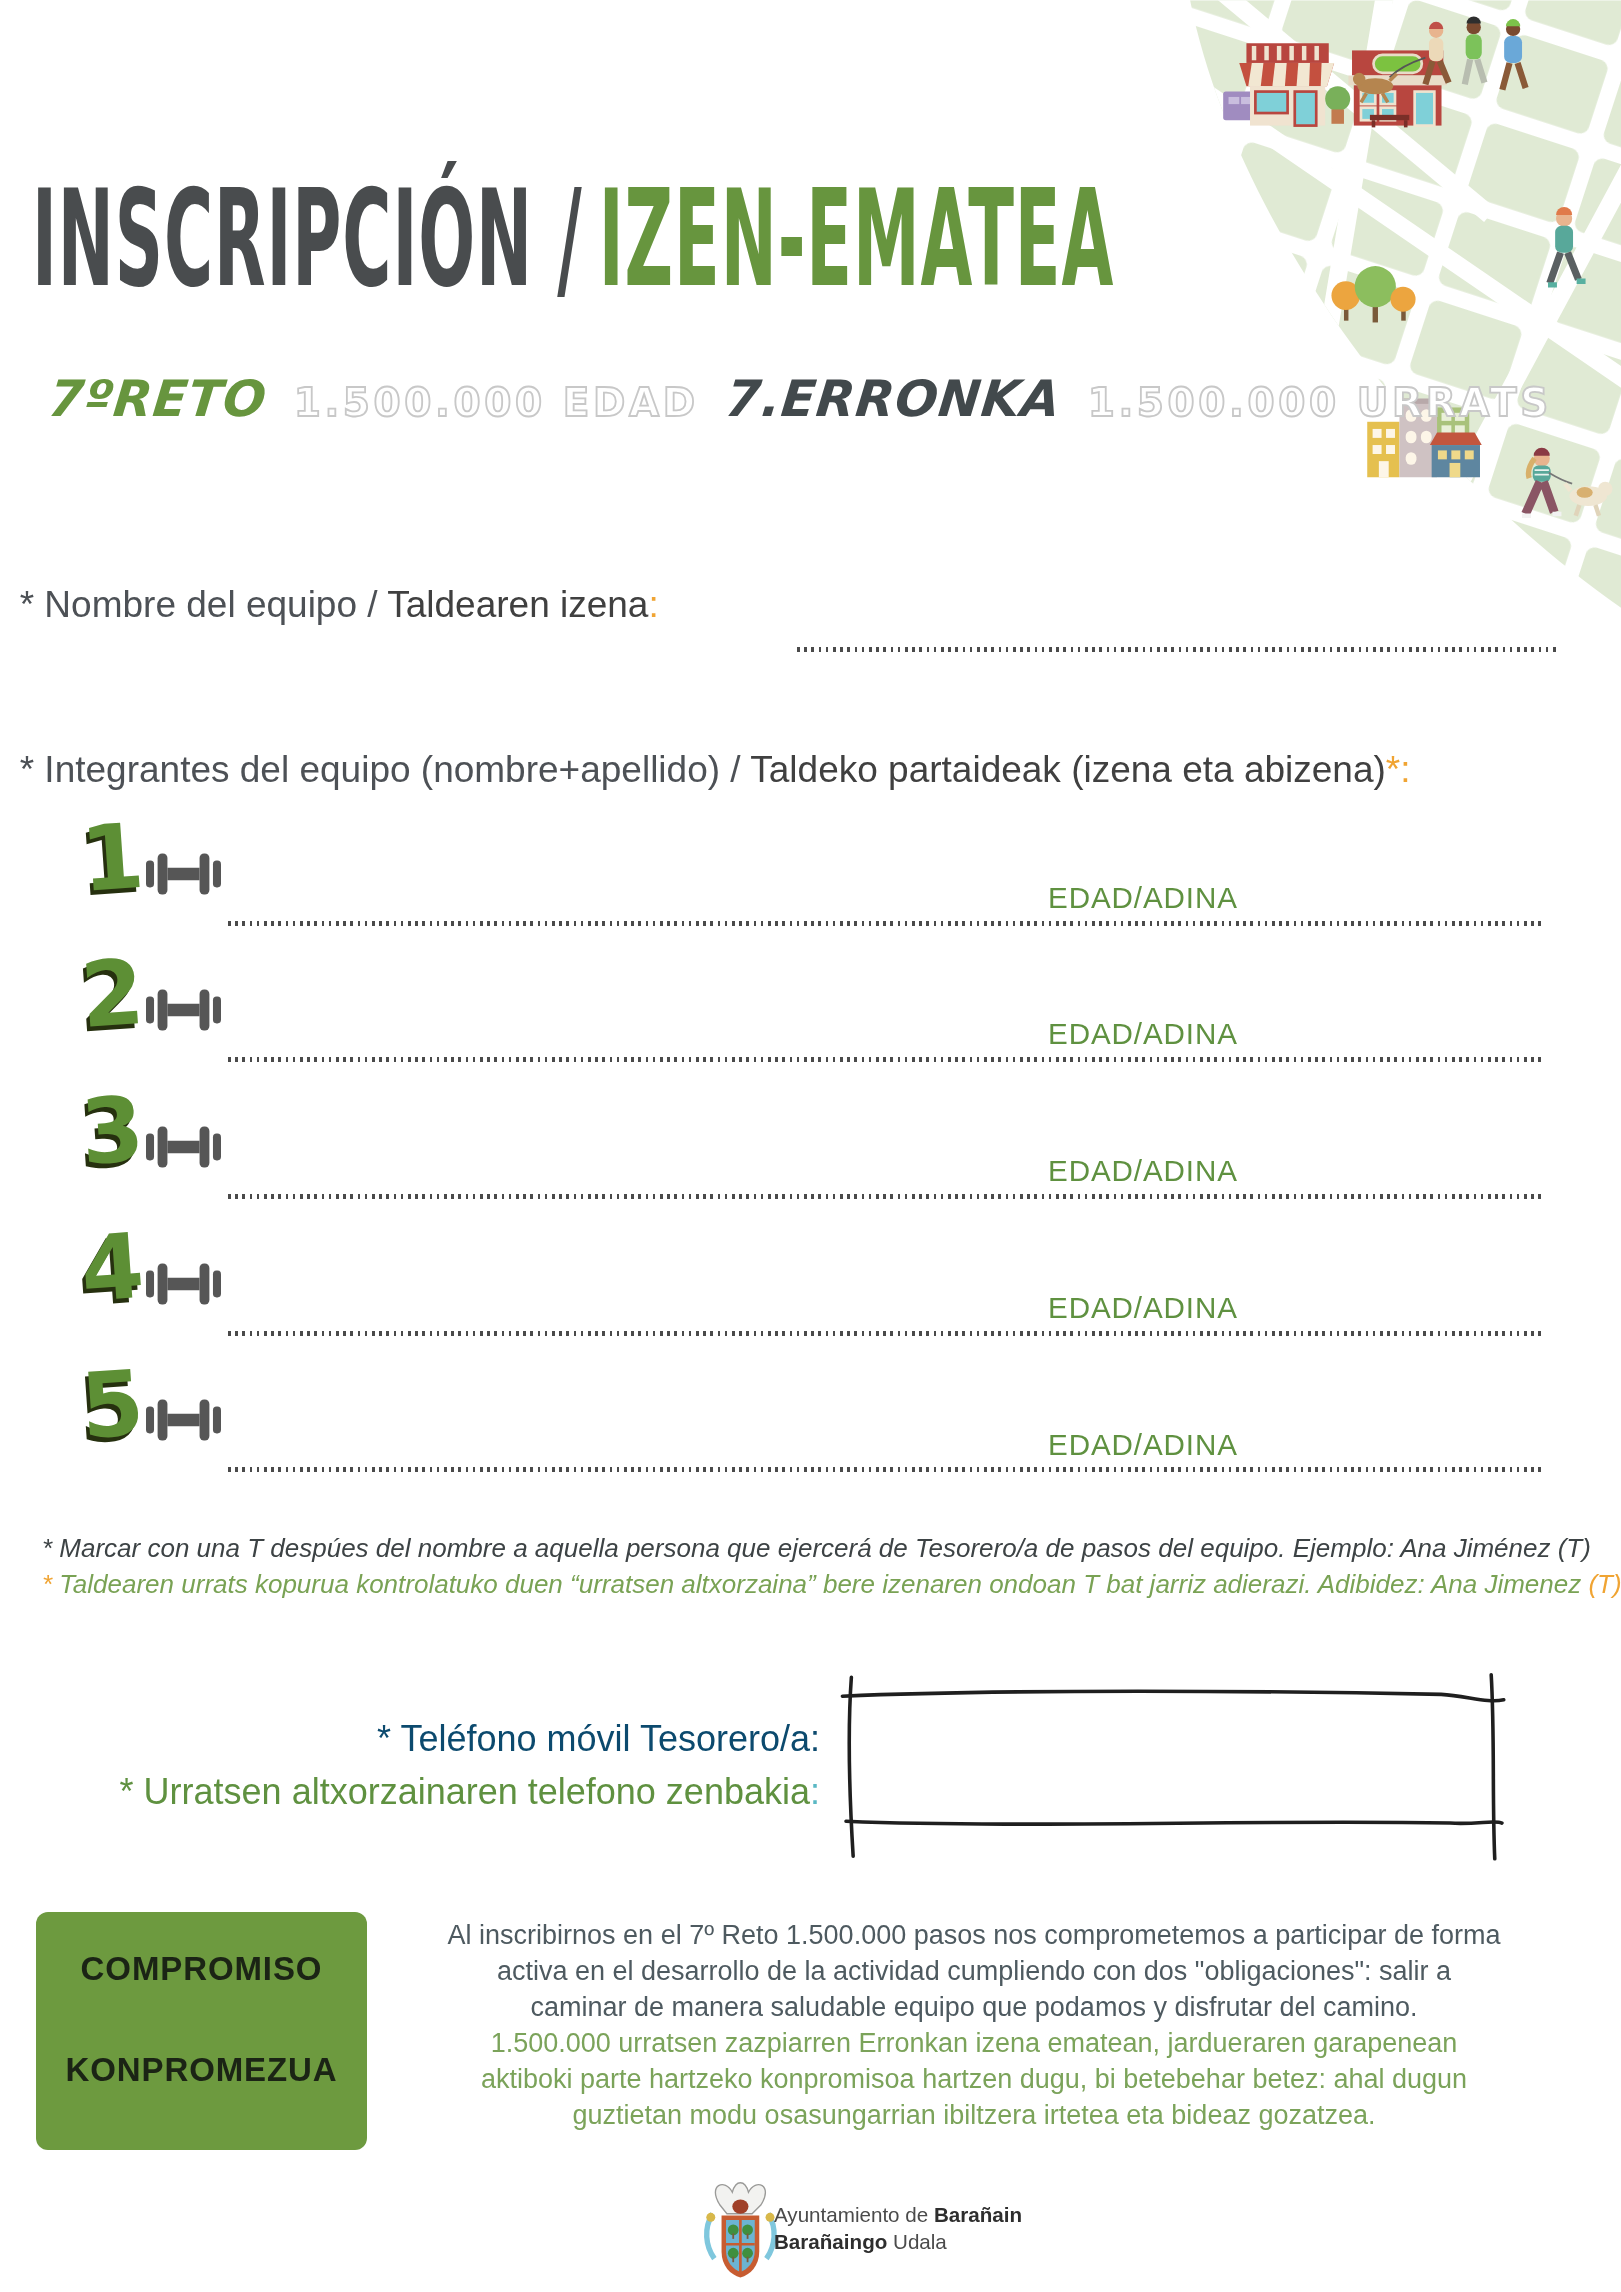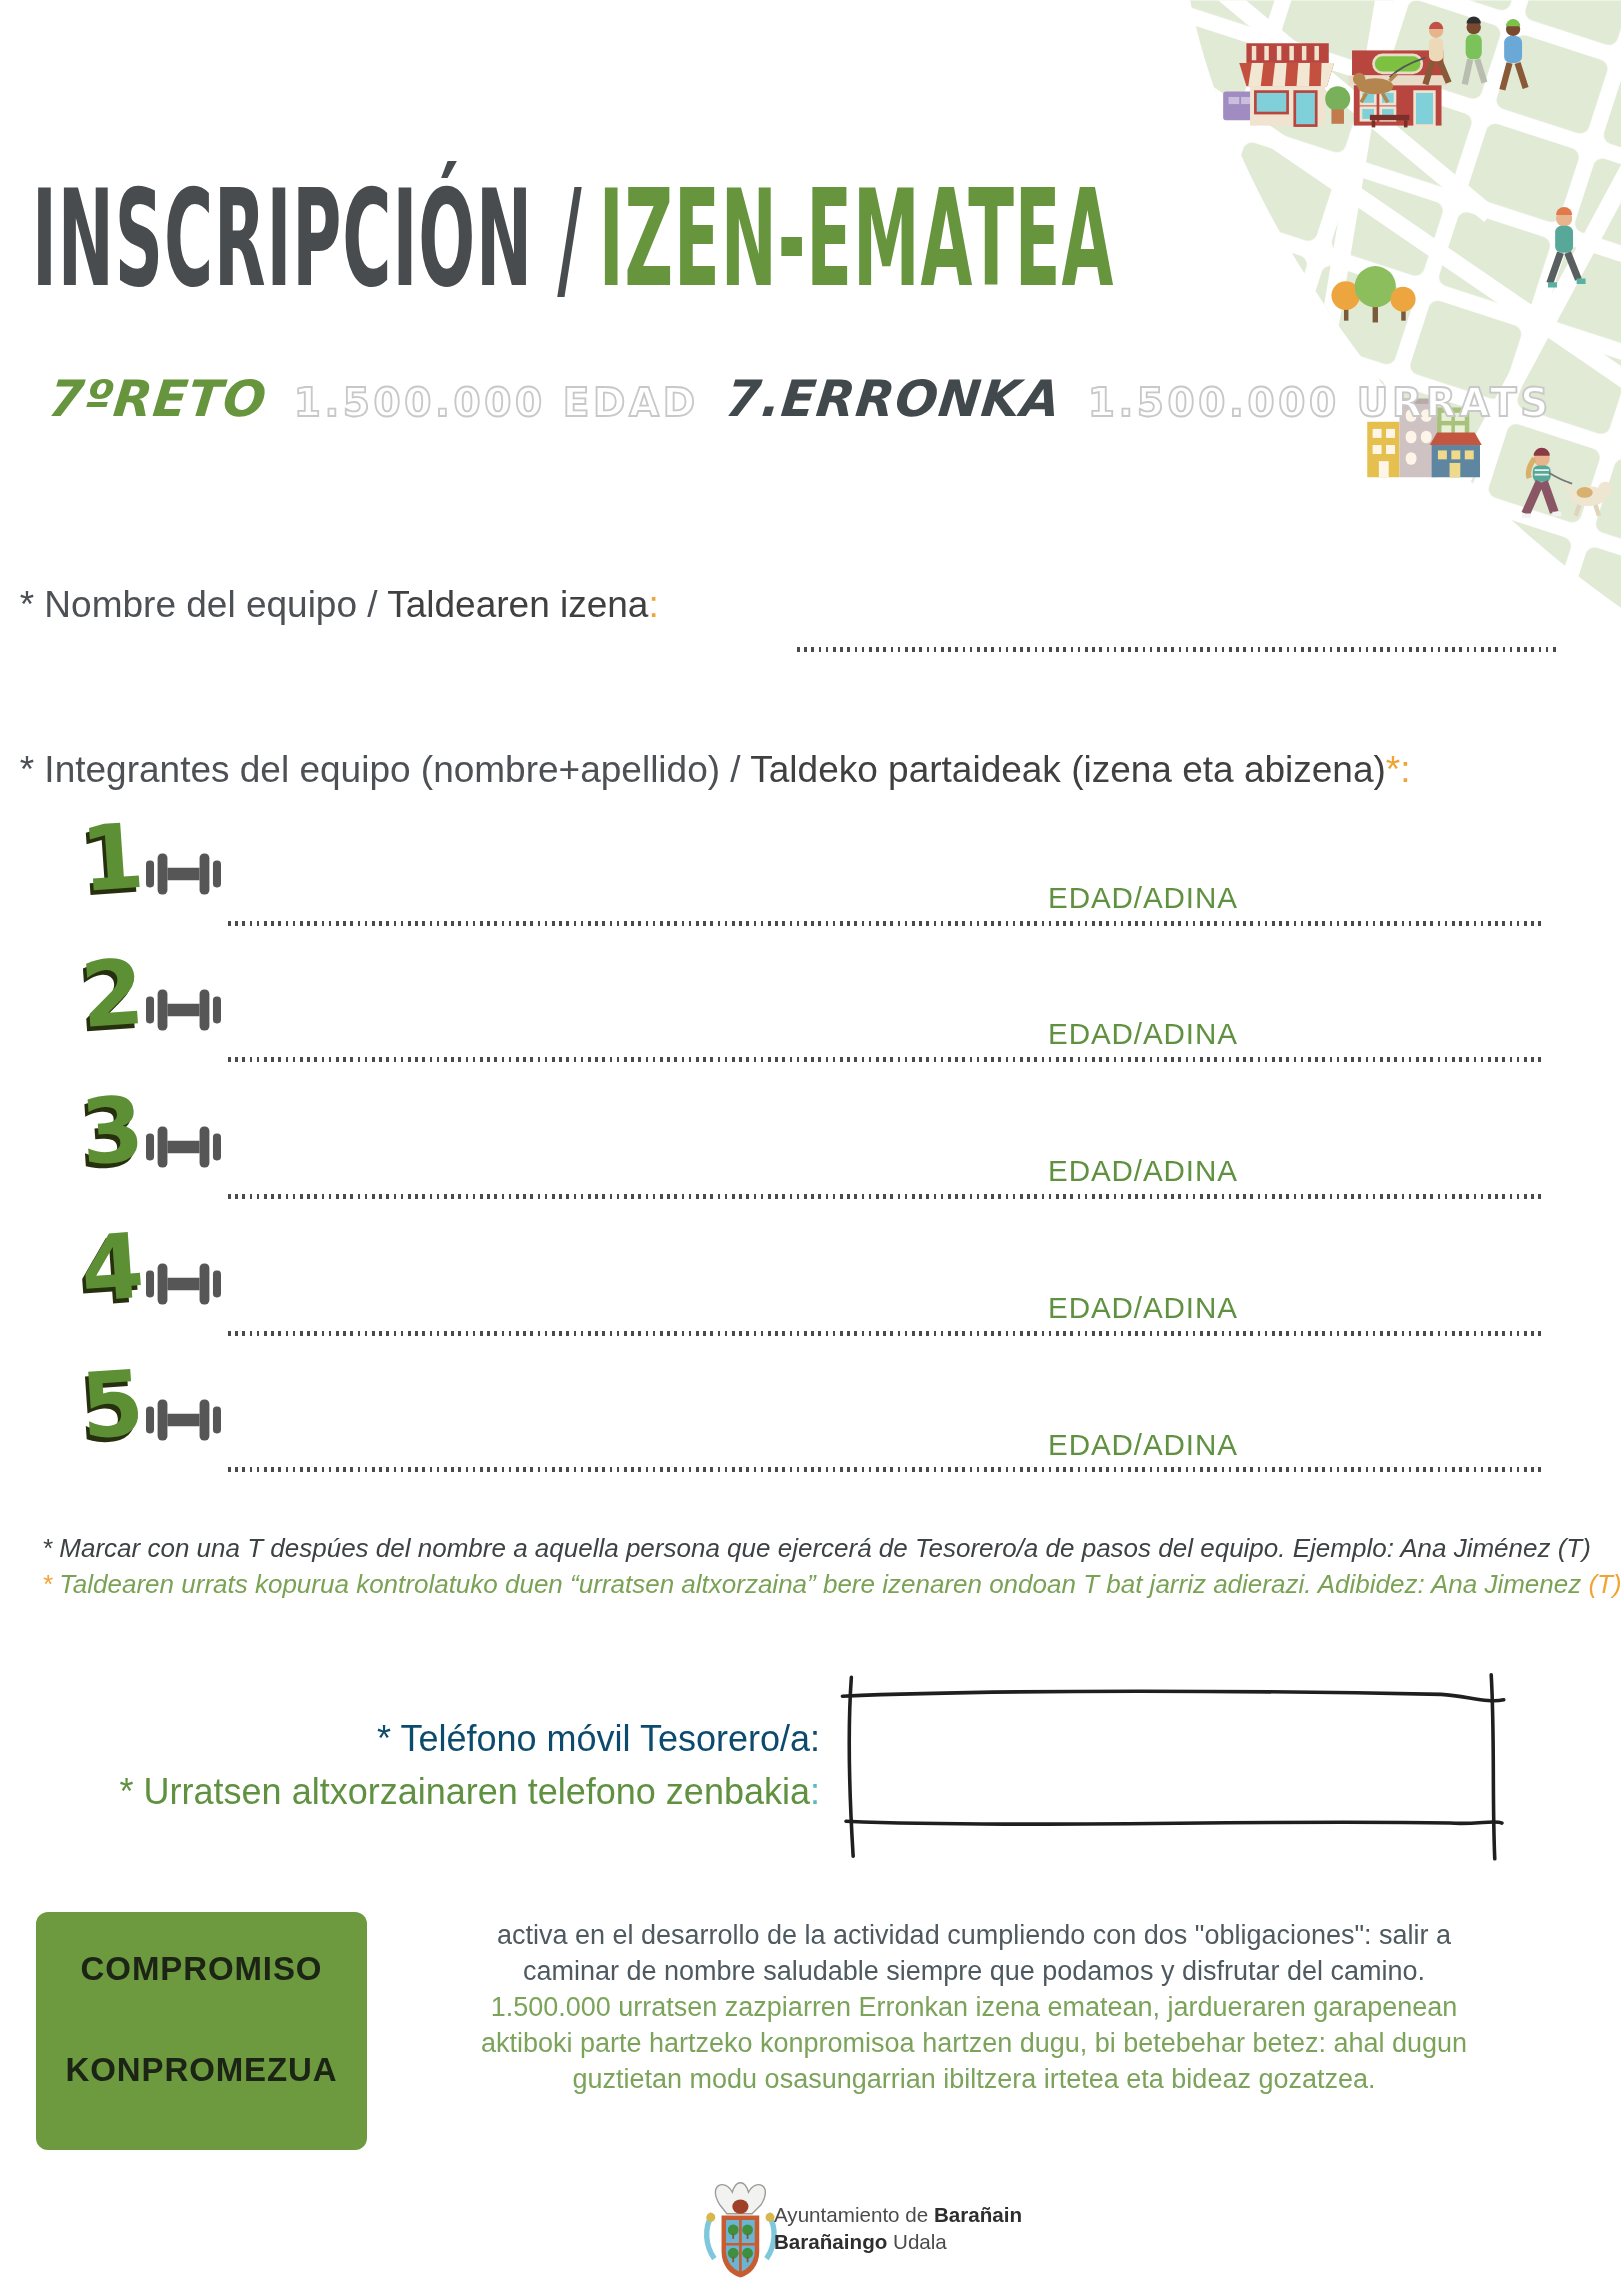--- a/index.html
+++ b/index.html
@@ -338,22 +338,23 @@
       <path d="M746,12 C750,80 747,150 750,218"></path>
       <path d="M24,176 C220,184 480,174 700,178 C730,180 750,174 758,178"></path>
     </g>
   </svg>
 
   <div class="commit-box">
     <div class="t es">COMPROMISO</div>
     <div class="t eu">KONPROMEZUA</div>
   </div>
   <div class="commit-text">
+    <div class="es">Al inscribirnos en el 7º Reto 1.500.000 pasos nos comprometemos a participar de forma</div>
     <div class="es">activa en el desarrollo de la actividad cumpliendo con dos "obligaciones": salir a</div>
-    <div class="es">caminar de nombre saludable siempre que podamos y disfrutar del camino.</div>
+    <div class="es">caminar de manera saludable equipo que podamos y disfrutar del camino.</div>
     <div class="eu">1.500.000 urratsen zazpiarren Erronkan izena ematean, jardueraren garapenean</div>
     <div class="eu">aktiboki parte hartzeko konpromisoa hartzen dugu, bi betebehar betez: ahal dugun</div>
     <div class="eu">guztietan modu osasungarrian ibiltzera irtetea eta bideaz gozatzea.</div>
   </div>
 
   <svg class="crest" width="79" height="106" viewBox="0 0 88 118">
     <path d="M22,32 C8,10 28,2 36,18 C40,4 50,4 54,18 C62,2 82,10 68,32 L58,42 L30,42 Z" fill="#f2f2f0" stroke="#9a9a98" stroke-width="1.5"></path>
     <ellipse cx="45" cy="34" rx="9" ry="8" fill="#a04028"></ellipse>
     <path d="M14,42 C4,58 6,78 16,92" stroke="#7fc7dd" stroke-width="6" fill="none"></path>
     <path d="M76,42 C86,58 84,78 74,92" stroke="#7fc7dd" stroke-width="6" fill="none"></path>

